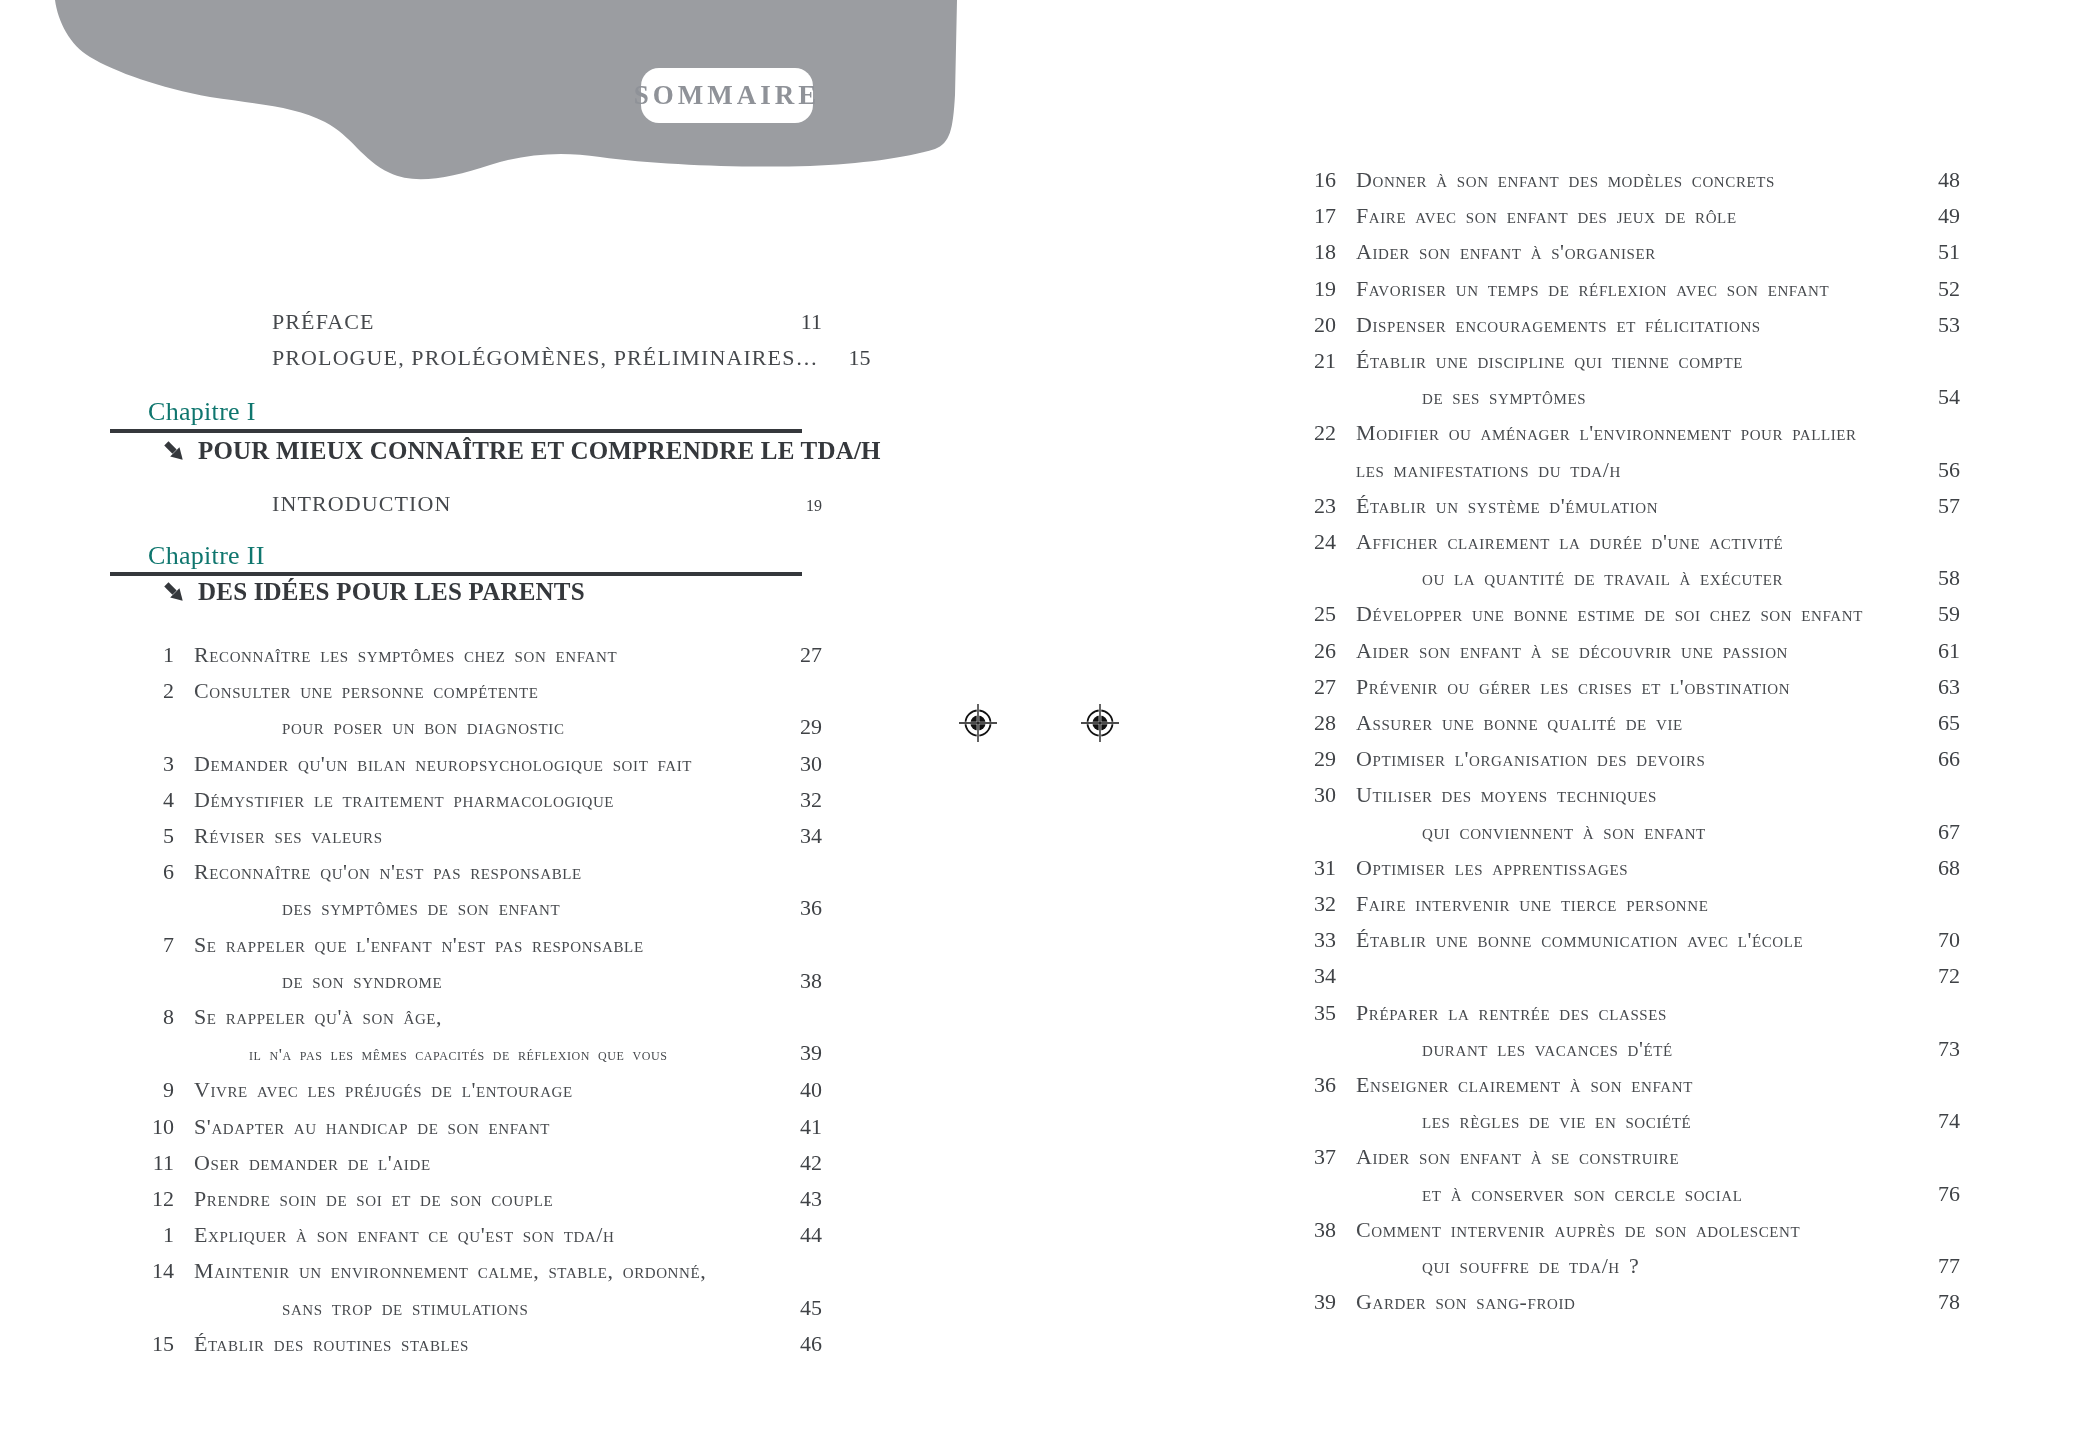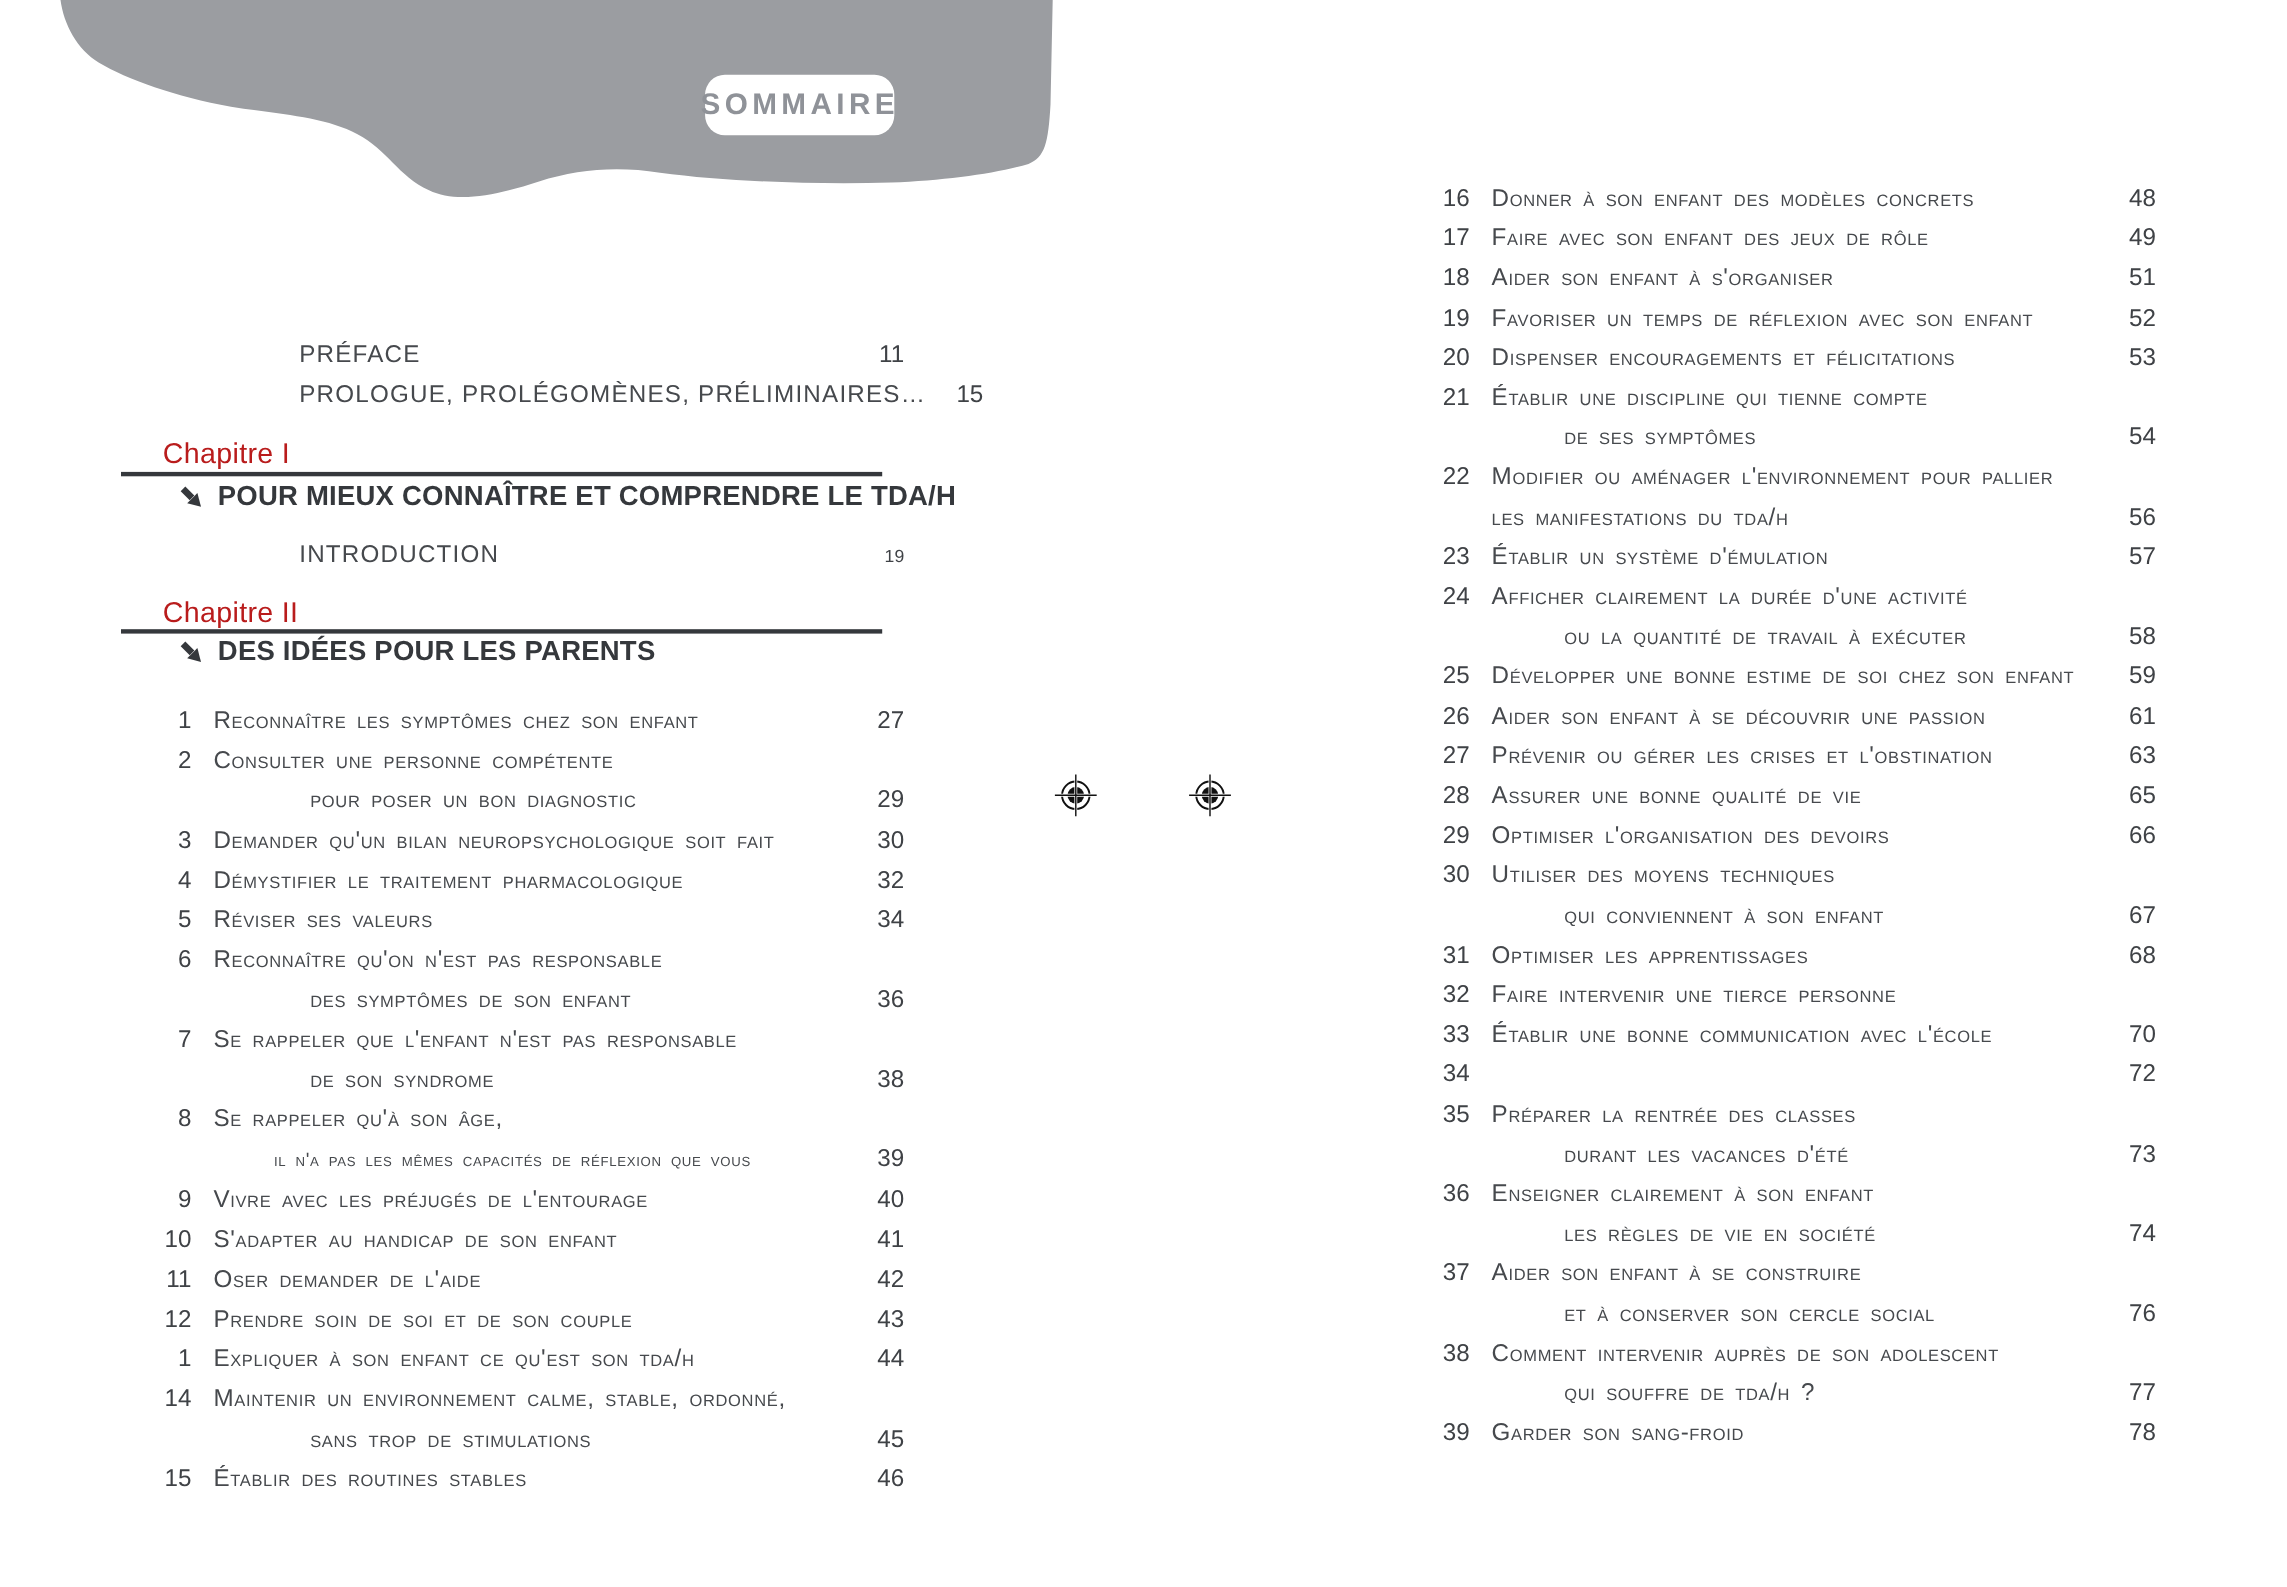--- a/index.html
+++ b/index.html
@@ -1,30 +1,30 @@
 <!DOCTYPE html>
 <html><head>
 <meta charset="utf-8">
 <style>
   html,body { margin:0; padding:0; background:#ffffff; }
   .page {
     position:relative; width:2079px; height:1443px; background:#ffffff;
-    overflow:hidden; font-family:Liberation Sans, sans-serif; color:#46494d;
+    overflow:hidden; font-family:Liberation Serif, serif; color:#46494d;
   }
   
   .blob-svg { position:absolute; left:0; top:0; }
   .sommaire-badge {
     position:absolute; left:641px; top:68px; width:172px; height:55px;
     background:#ffffff; border-radius:18px; display:flex; align-items:center; justify-content:center;
   }
   .sommaire-badge span {
     font-size:27px; font-weight:bold; letter-spacing:4px; color:#8f9298;
   }
   
-  .chap-label { position:absolute; left:148px; font-size:26px; color:#b91c1c; letter-spacing:0.3px; }
+  .chap-label { position:absolute; left:148px; font-size:26px; color:#0f766e; letter-spacing:0.3px; }
   .chap-rule  { position:absolute; left:110px; width:692px; height:4px; background:#35383c; }
   .chap-title { position:absolute; left:162px; display:flex; align-items:center; }
   .chap-title .arrow { width:24px; height:24px; margin-right:12px; flex:0 0 auto; }
   .chap-title b { font-size:25px; font-weight:bold; color:#35383c; letter-spacing:0.2px; white-space:nowrap; }
   
   .front-block, .intro-row, .toc-block { position:absolute; left:110px; width:712px; }
   .front-block { top:304px; }
   .front-block .toc-row .title, .intro-row .title { margin-left:98px; font-size:22px; letter-spacing:1.1px; }
   .intro-row { top:487px; line-height:34px; }
   .toc-row { display:flex; align-items:baseline; }

